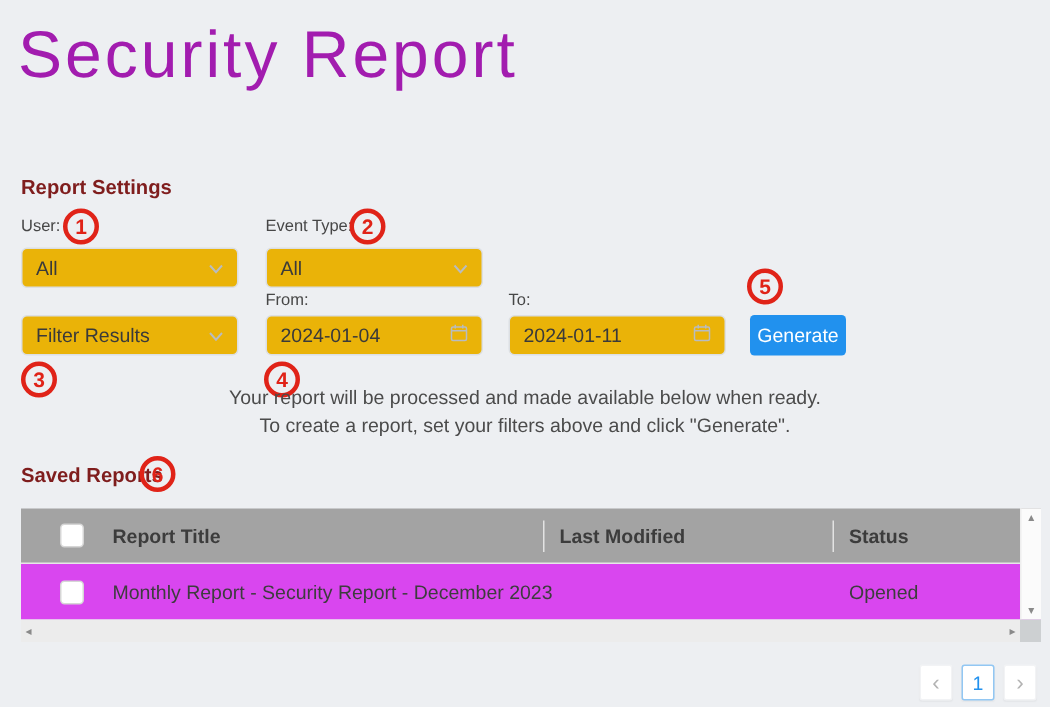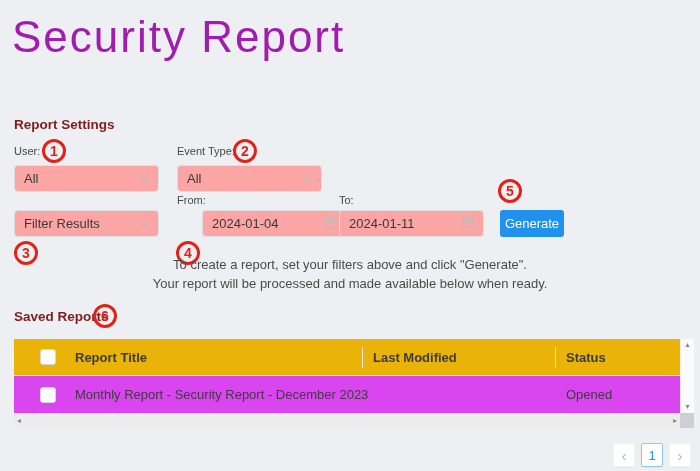--- a/index.html
+++ b/index.html
@@ -27,21 +27,21 @@
   .annot {
     display:inline-flex; align-items:center; justify-content:center;
     width:24px; height:24px; border-radius:50%;
     border:3px solid #e02318; color:#e02318;
     font-weight:bold; font-size:14px;
     background:transparent;
   }
 
   .control {
     width:145px; height:27px;
-    background:#fca5a5;
+    background:#eab308;
     border:1px solid #dcdfe3;
     border-radius:4px;
     display:flex; align-items:center; justify-content:space-between;
     padding:0 9px;
     font-size:13px; color:#3a3a3a;
     cursor:pointer;
   }
   .control svg { flex:0 0 auto; }
 
   .btn-generate {
@@ -59,21 +59,21 @@
     font-size:13px; line-height:18.5px; color:#4b4b4b;
   }
 
   
   .report-table {
     left:14px; top:339px; width:680px; height:89px;
     font-size:13px;
   }
   .t-header {
     position:absolute; left:0; top:0; right:0; height:37px;
-    background:#eab308; border-bottom:1px solid #e7e7e7;
+    background:#a3a3a3; border-bottom:1px solid #e7e7e7;
   }
   .t-row {
     position:absolute; left:0; top:37px; right:0; height:37px;
     background:#d946ef;
   }
   .cell { position:absolute; top:0; height:100%; display:flex; align-items:center; }
   .c-check { left:26px; }
   .c-title { left:61px; }
   .c-modified { left:359px; }
   .c-status { left:552px; }
@@ -159,21 +159,21 @@
 
 <div class="abs control" style="left:14px; top:210px;">
   <span>Filter Results</span>
   <span>
     <svg width="10" height="7" viewBox="0 0 10 7">
         <polyline points="1,1 5,5.5 9,1" fill="none" stroke="#b8bcc1" stroke-width="1.3"></polyline>
       </svg>
   </span>
 </div>
 
-<div class="abs control" style="left:177px; top:210px;margin-left:25px;">
+<div class="abs control" style="left:177px; top:210px;">
   <span>2024-01-04</span>
   <span>
     <svg width="12" height="12" viewBox="0 0 12 12" fill="none" stroke="#b8bcc1" stroke-width="1">
       <rect x="1" y="2" width="10" height="9" rx="1"></rect>
         <line x1="1" y1="4.5" x2="11" y2="4.5"></line>
         <line x1="3.5" y1="0.5" x2="3.5" y2="3"></line>
         <line x1="8.5" y1="0.5" x2="8.5" y2="3"></line>
     </svg>
   </span>
 </div>
@@ -190,22 +190,22 @@
   </span>
 </div>
 
 <span class="abs annot" style="left:14px; top:241px;">3</span>
 <span class="abs annot" style="left:176px; top:241px;">4</span>
 <span class="abs annot" style="left:498px; top:179px;">5</span>
 
 <button class="abs btn-generate" style="left:500px; top:210px;">Generate</button>
 
 <div class="abs helptext">
+  <div>Your report will be processed and made available below when ready.</div>
   <div>To create a report, set your filters above and click "Generate".</div>
-  <div>Your report will be processed and made available below when ready.</div>
 </div>
 
 <div class="abs heading" style="left:14px; top:309px;">Saved Reports</div>
 <span class="abs annot" style="left:93px; top:304px;">6</span>
 
 <div class="abs report-table">
 
   <div class="t-header">
     <div class="cell c-check">
       <div class="checkbox"></div>

